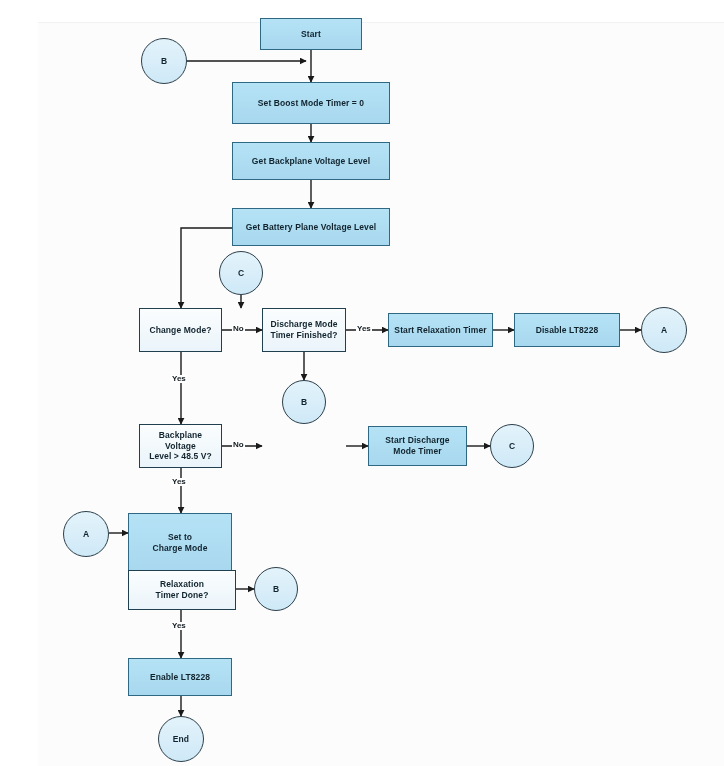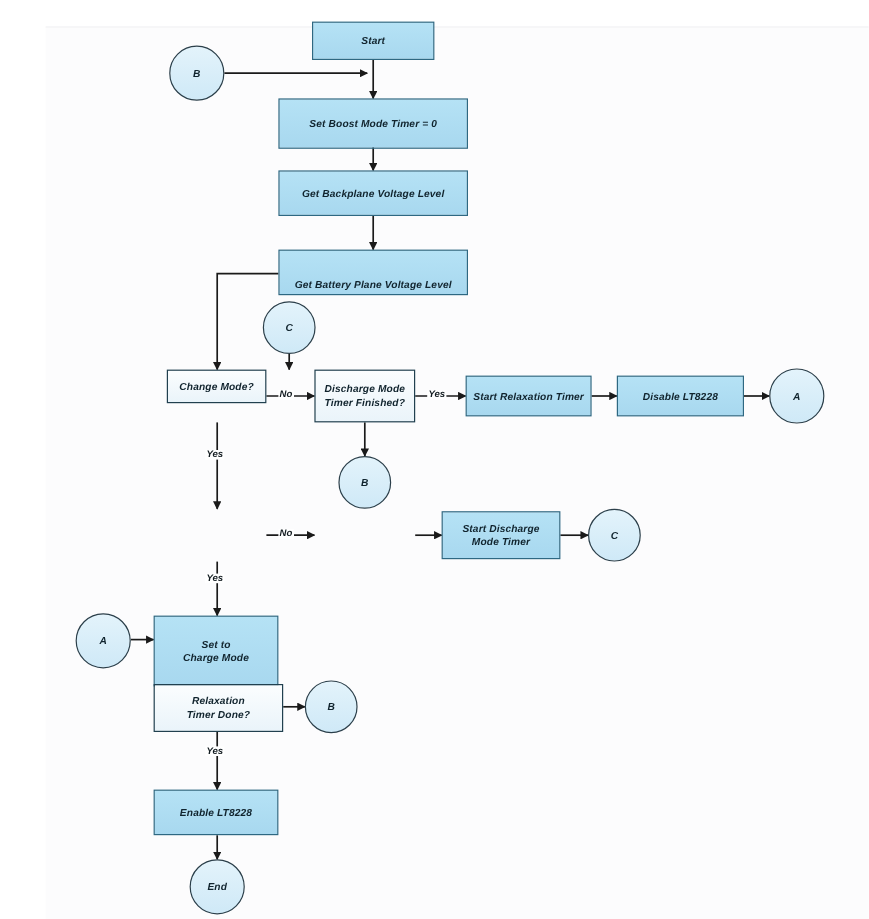--- a/index.html
+++ b/index.html
@@ -7,21 +7,20 @@
   body{
     font-family:"Liberation Sans", sans-serif;
     -webkit-font-smoothing:antialiased;
   }
   #canvas{
     position:relative;
     width:724px;
     height:766px;
     background:#ffffff;
     overflow:hidden;
-    font-style:italic;
   }
   
   #sheet{
     position:absolute;
     left:38px; top:22px;
     width:686px; height:744px;
     background:#fcfcfd;
     border-top:1px solid #f2f2f3;
     pointer-events:none;
   }
@@ -136,29 +135,29 @@
   </div>
 
   <div class="node process" style="left:232px; top:82px; width:158px; height:42px;">
     <span>Set Boost Mode Timer = 0</span>
   </div>
 
   <div class="node process" style="left:232px; top:142px; width:158px; height:38px;">
     <span>Get Backplane Voltage Level</span>
   </div>
 
-  <div class="node process" style="left:232px; top:208px; width:158px; height:38px;align-items:flex-end;">
+  <div class="node process" style="left:232px; top:208px; width:158px; height:38px;">
     <span>Get Battery Plane Voltage Level</span>
   </div>
 
   <div class="node connector" style="left:219px; top:251px; width:44px; height:44px;">
     <span>C</span>
   </div>
 
-  <div class="node decision" style="left:139px; top:308px; width:83px; height:28px;text-align:center;">
+  <div class="node decision" style="left:139px; top:308px; width:83px; height:44px;text-align:center;">
     <span>Change Mode?</span>
   </div>
 
   <div class="node decision" style="left:262px; top:308px; width:84px; height:44px; flex-direction:column;">
     <span>Discharge Mode</span>
     <span>Timer Finished?</span>
   </div>
 
   <div class="node process" style="left:388px; top:313px; width:105px; height:34px;">
     <span>Start Relaxation Timer</span>
@@ -169,20 +168,24 @@
   </div>
 
   <div class="node connector" style="left:641px; top:307px; width:46px; height:46px;">
     <span>A</span>
   </div>
 
   <div class="node connector" style="left:282px; top:380px; width:44px; height:44px;">
     <span>B</span>
   </div>
 
+  <div class="node decision" style="left:139px; top:424px; width:83px; height:44px; flex-direction:column;">
+    <span>Backplane Voltage</span>
+    <span>Level &gt; 48.5 V?</span>
+  </div>
 
 
   <div class="node process" style="left:368px; top:426px; width:99px; height:40px; flex-direction:column;">
     <span>Start Discharge</span>
     <span>Mode Timer</span>
   </div>
 
   <div class="node connector" style="left:490px; top:424px; width:44px; height:44px;">
     <span>C</span>
   </div>

